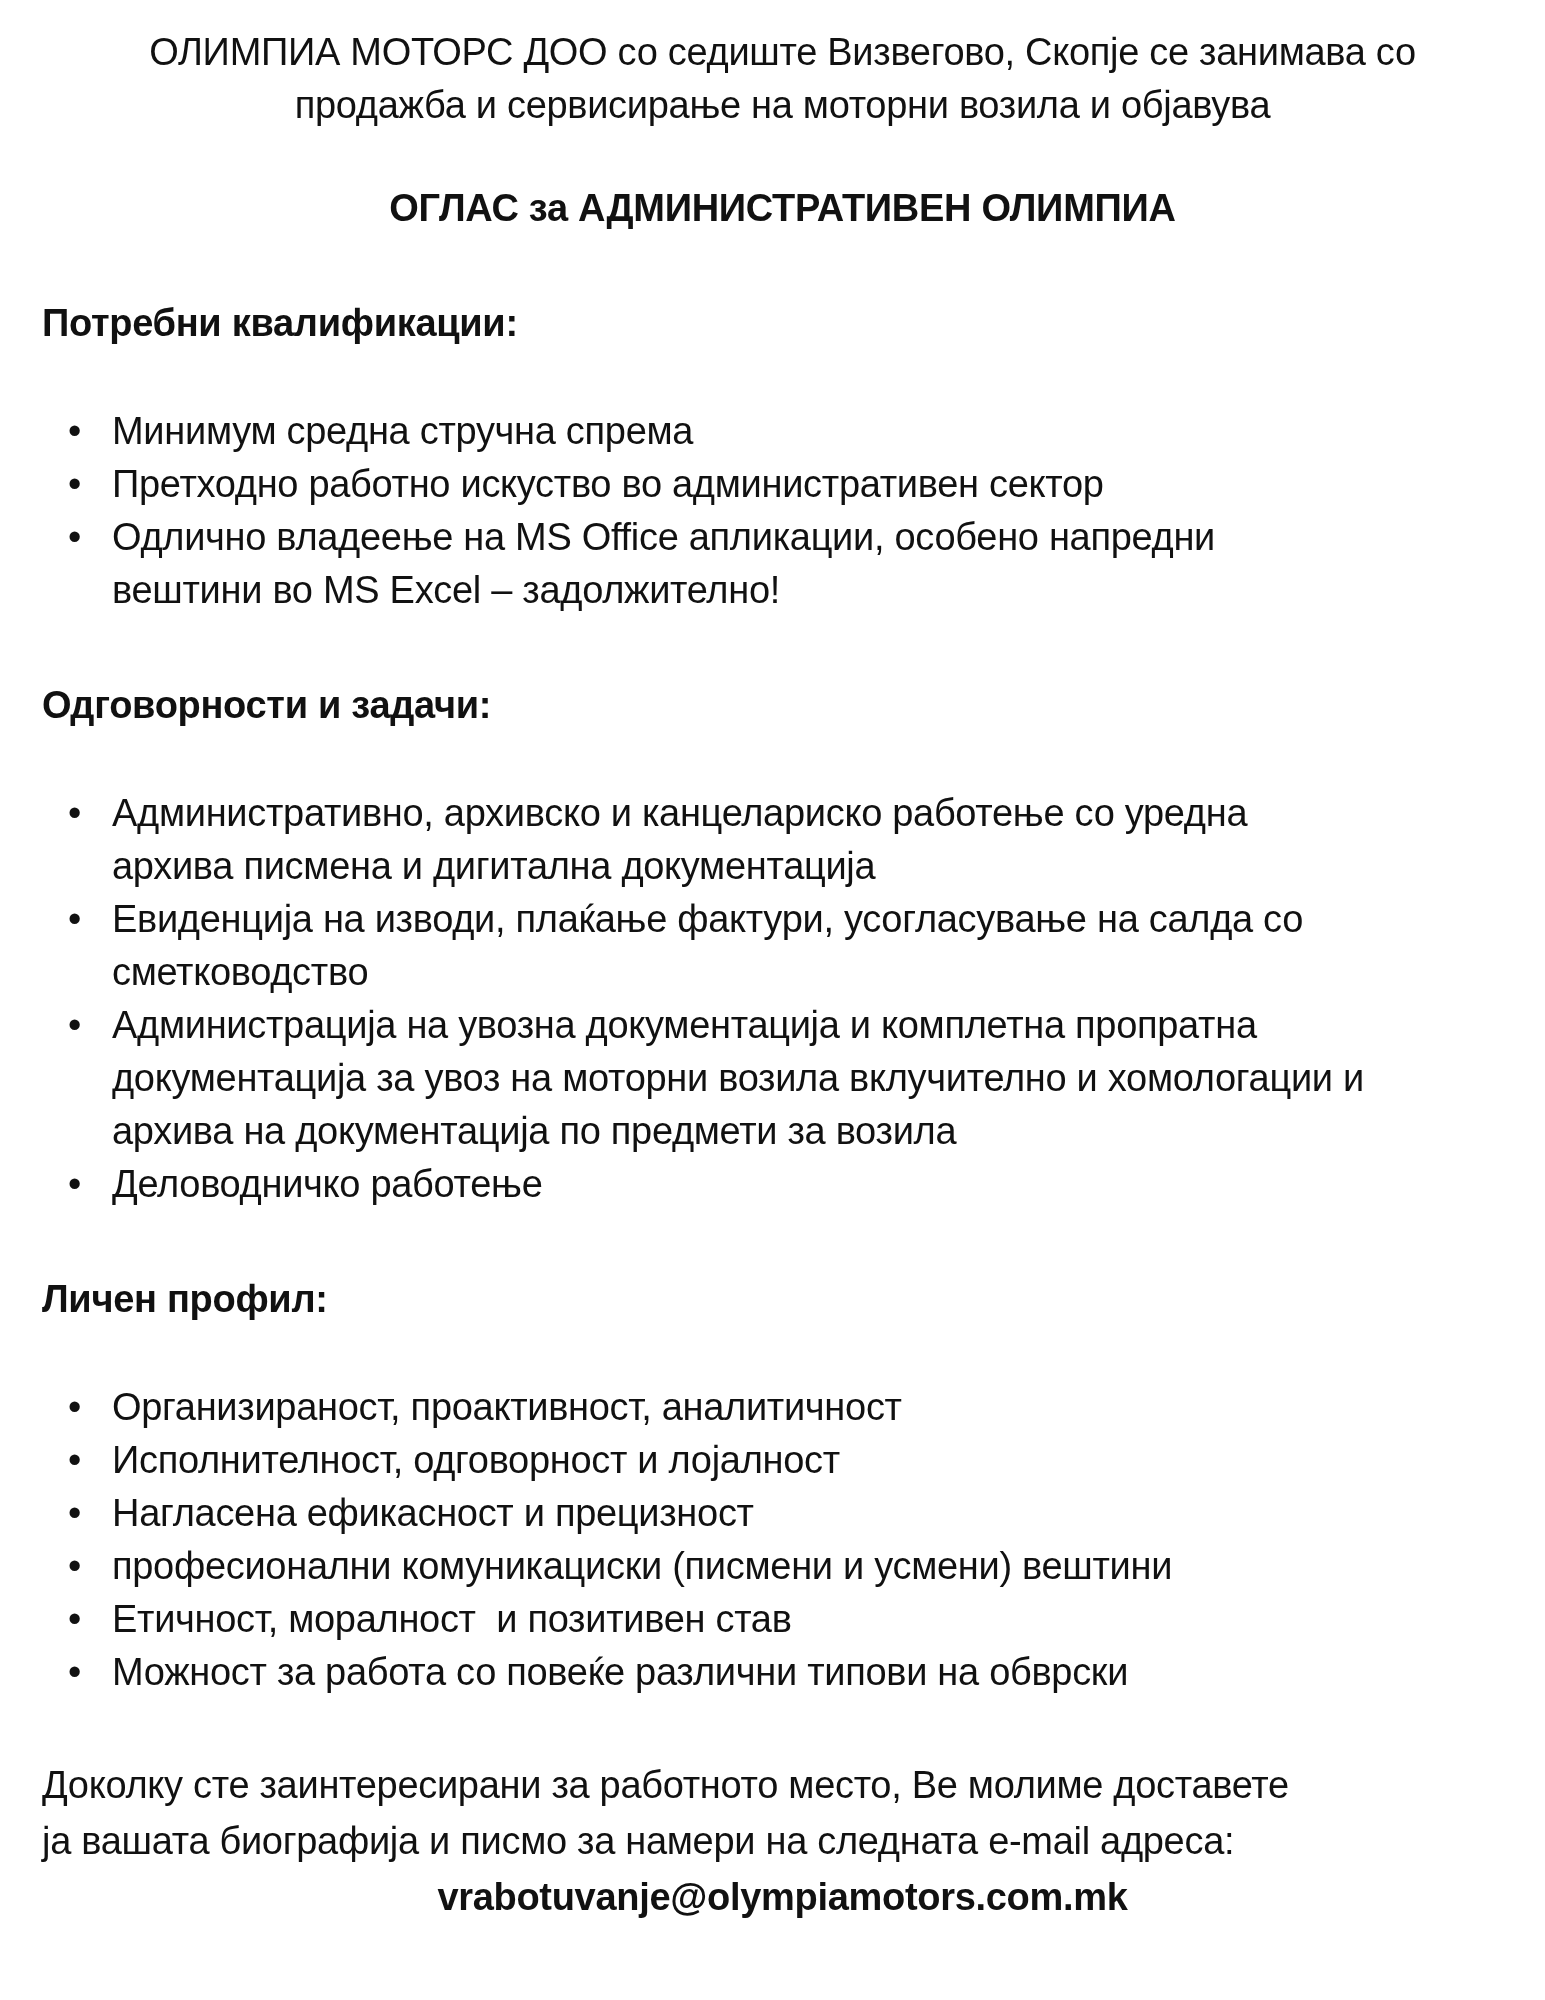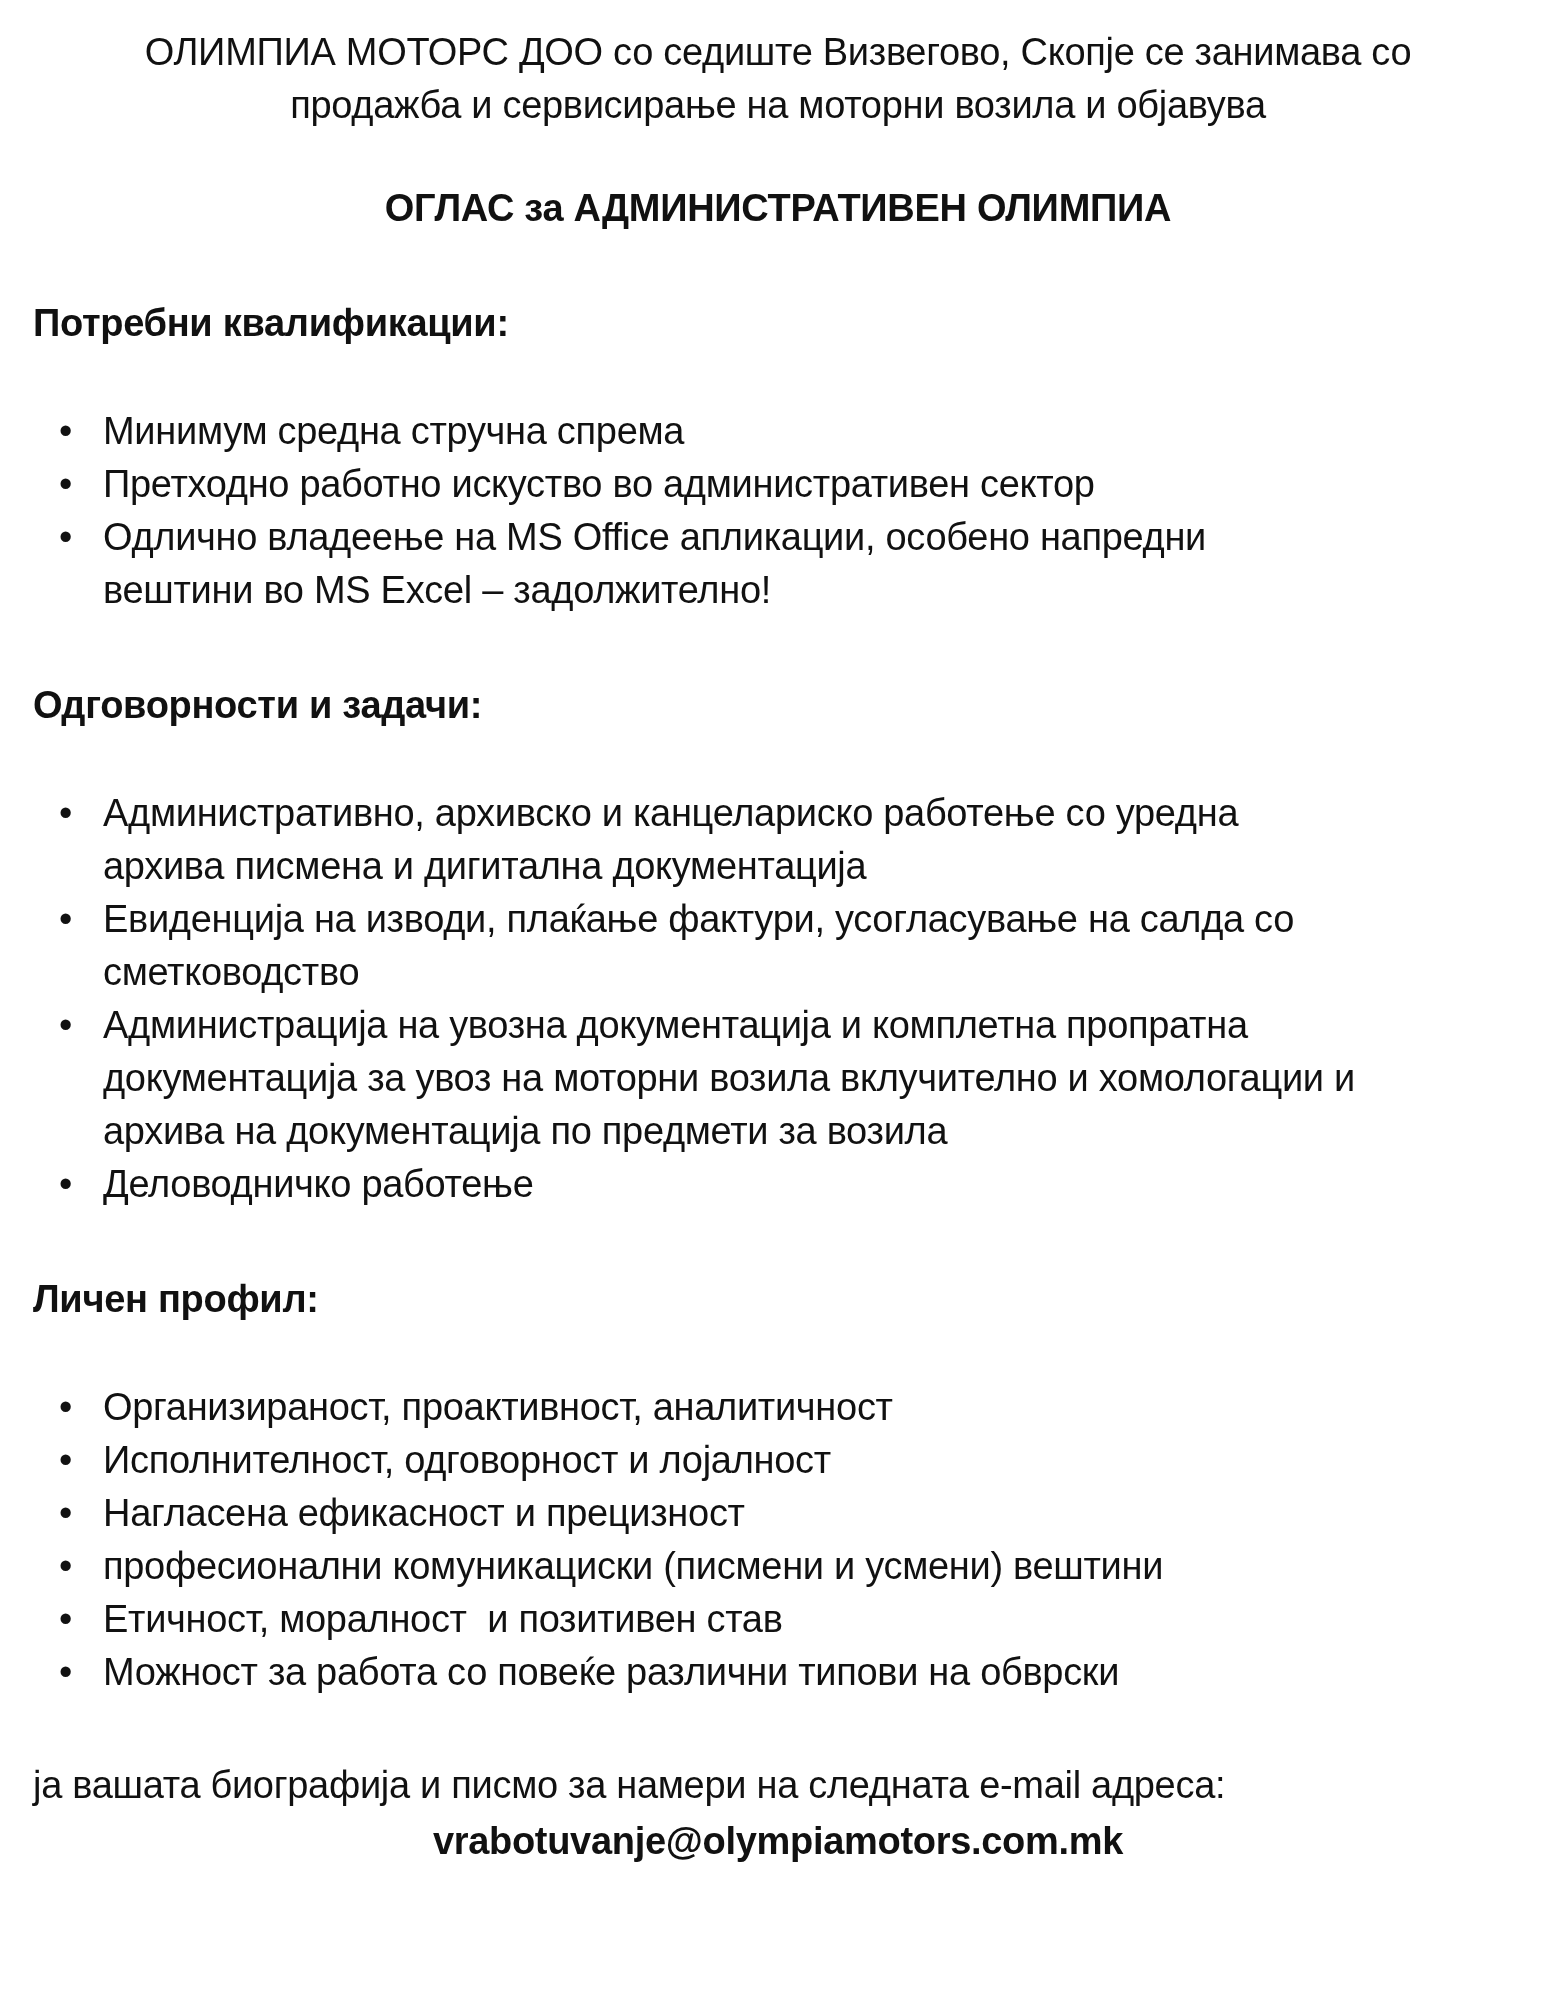--- a/index.html
+++ b/index.html
@@ -10,21 +10,21 @@
   .page {
     position: relative;
     width: 1545px;
     height: 2000px;
     box-sizing: border-box;
     background: #ffffff;
     color: #111111;
     font-family: "Liberation Sans", "DejaVu Sans", sans-serif;
     font-size: 38px;
     letter-spacing: -0.3px;
-    padding: 26px 22px 0 33px;
+    padding: 26px 22px 0 42px;
     overflow: hidden;
   }
   .intro {
     margin: 0;
     text-align: center;
     line-height: 53px;
     white-space: pre-wrap;
   }
   .doc-title {
     margin: 50px 0 0 0;
@@ -101,17 +101,18 @@
   <ul class="bullets">
     <li>Организираност, проактивност, аналитичност</li>
     <li>Исполнителност, одговорност и лојалност</li>
     <li>Нагласена ефикасност и прецизност</li>
     <li>професионални комуникациски (писмени и усмени) вештини</li>
     <li>Етичност, моралност  и позитивен став</li>
     <li>Можност за работа со повеќе различни типови на обврски</li>
   </ul>
 
   <div class="closing">
+    <div class="line">Доколку сте заинтересирани за работното место, Ве молиме доставете</div>
     <div class="line">ја вашата биографија и писмо за намери на следната e-mail адреса:</div>
     <div class="email">vrabotuvanje@olympiamotors.com.mk</div>
   </div>
 
 </div>
 
 </body></html>

